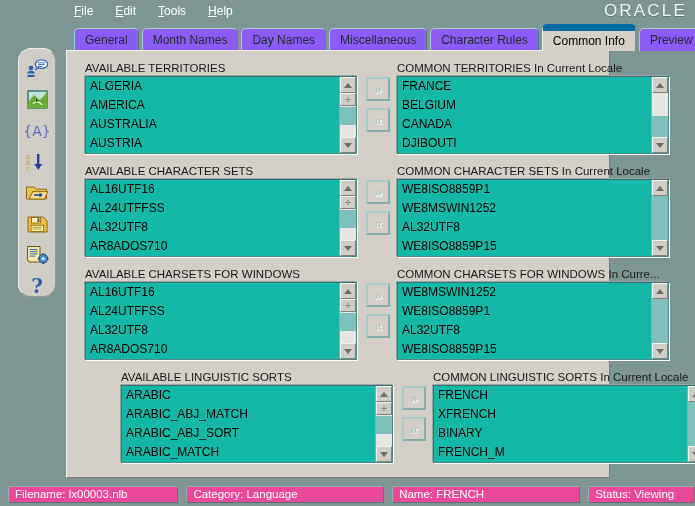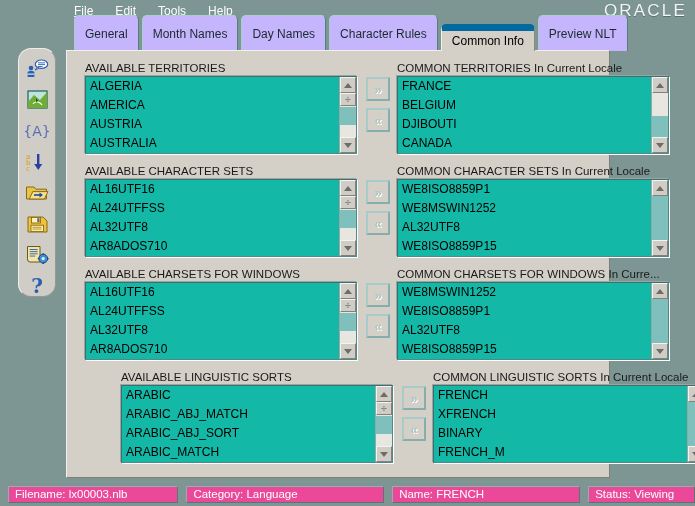--- a/index.html
+++ b/index.html
@@ -33,23 +33,23 @@
     font-family: "Liberation Sans", sans-serif;
     text-shadow: 0 1px 0 rgba(60,80,78,.55);
   }
 
   
   .tabbar {
     position: absolute; left: 74px; top: 25px; height: 26px;
     display: flex; align-items: flex-end; gap: 3px;
   }
   .tab {
-    height: 36px; padding: 0 10px;
+    height: 23px; padding: 0 10px;
     display: flex; align-items: center; justify-content: center;
-    background: #c4b5fd;
+    background: #8b5cf6;
     color: #1b2b2b; font-size: 12px; white-space: nowrap;
     border-radius: 5px 5px 0 0;
     border-top: 1px solid #a8cfcc;
     border-left: 1px solid #a8cfcc;
     border-right: 1px solid #52807d;
     cursor: default;
   }
   .tab.active {
     background: #d4d0c8;
     height: 27px;
@@ -212,20 +212,21 @@
     <div class="menu-item"><span class="u">T</span><span>ools</span></div>
     <div class="menu-item"><span class="u">H</span><span>elp</span></div>
   </div>
   <div class="oracle-logo">ORACLE</div>
 </div>
 
 <div class="tabbar">
   <div class="tab">General</div>
   <div class="tab">Month Names</div>
   <div class="tab">Day Names</div>
+  <div class="tab">Miscellaneous</div>
   <div class="tab">Character Rules</div>
   <div class="tab active">Common Info</div>
   <div class="tab">Preview NLT</div>
 </div>
 
 <div class="sidebar">
 
   <div class="side-icon">
     <span>
       <svg width="24" height="19" viewBox="0 0 24 19">
@@ -328,22 +329,22 @@
 
 <div class="panel">
 
   <div class="section s1">
     <div class="col-left">
       <div class="list-label">AVAILABLE TERRITORIES</div>
       <div class="listbox">
         <div class="items">
           <div class="list-item">ALGERIA</div>
           <div class="list-item">AMERICA</div>
+          <div class="list-item">AUSTRALIA</div>
           <div class="list-item">AUSTRIA</div>
-          <div class="list-item">AUSTRALIA</div>
         </div>
         <div class="sbar">
           <div class="sb-btn">
               <div class="arrow-up"></div>
             </div>
           <div class="sb-grip">✢</div>
           <div class="sb-track">
               <div class="sb-thumb" style="top:3%;height:58%"></div>
             </div>
           <div class="sb-btn">
@@ -355,22 +356,22 @@
     <div class="xfer">
       <div class="xfer-btn">»</div>
       <div class="xfer-btn">«</div>
     </div>
     <div class="col-right">
       <div class="list-label">COMMON TERRITORIES In Current Locale</div>
       <div class="listbox">
         <div class="items">
           <div class="list-item">FRANCE</div>
           <div class="list-item">BELGIUM</div>
+          <div class="list-item">CANADA</div>
           <div class="list-item">DJIBOUTI</div>
-          <div class="list-item">CANADA</div>
         </div>
         <div class="sbar">
           <div class="sb-btn">
               <div class="arrow-up"></div>
             </div>
           <div class="sb-track">
               <div class="sb-thumb" style="top:52%;height:48%"></div>
             </div>
           <div class="sb-btn">
               <div class="arrow-dn"></div>

